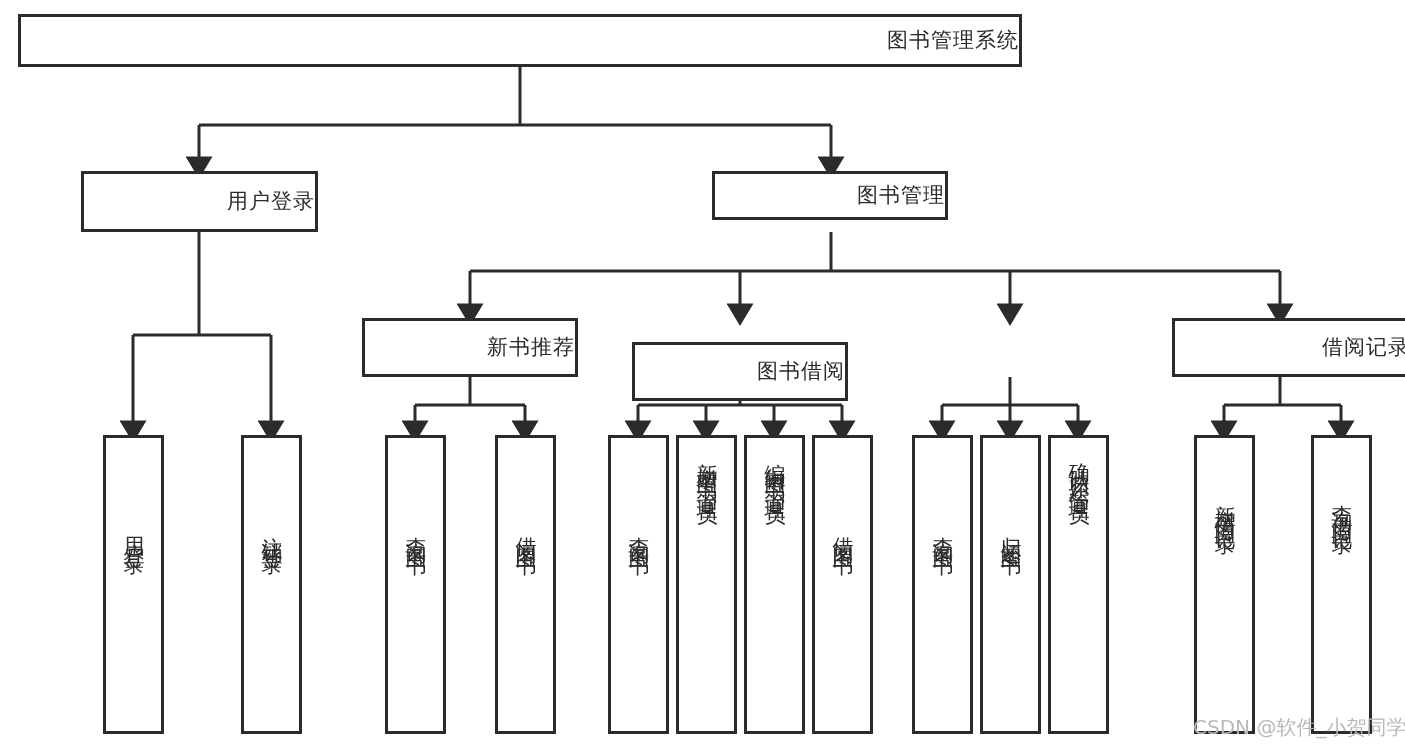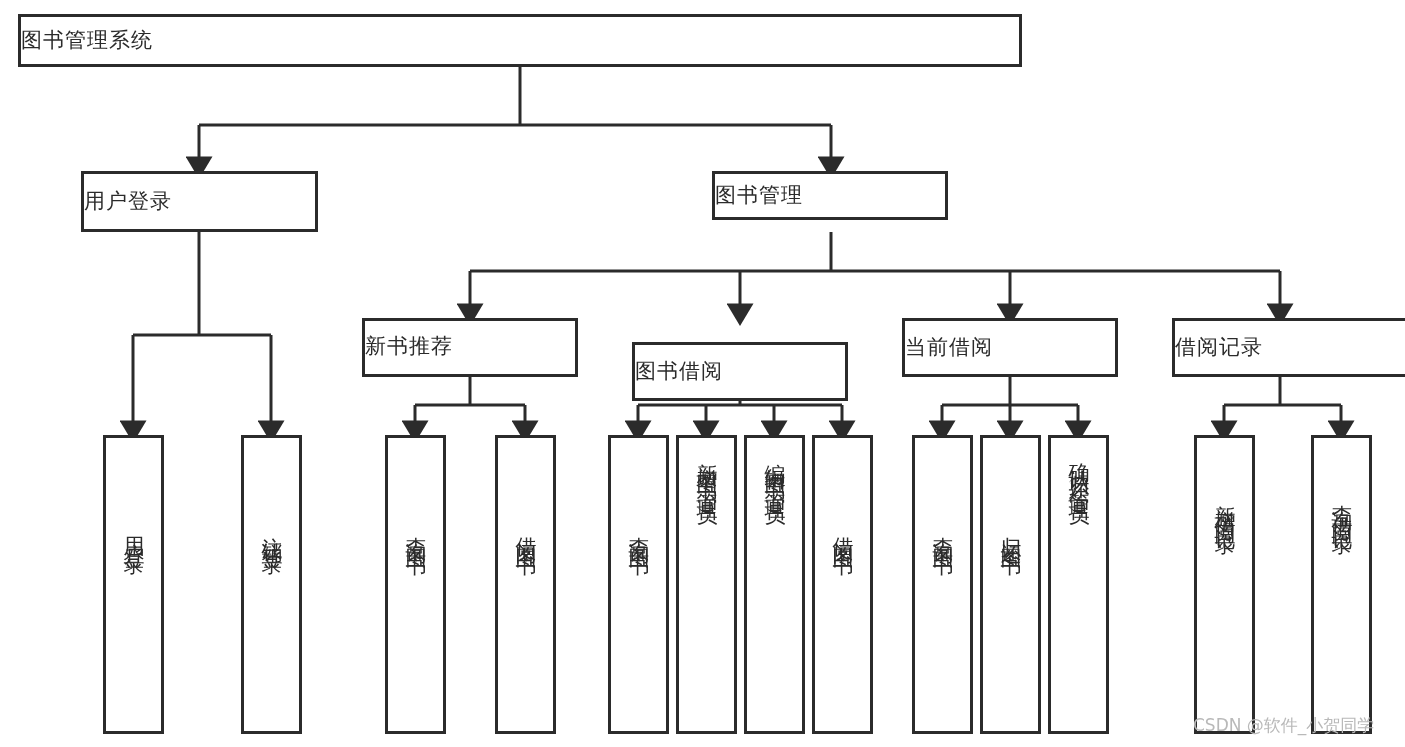--- a/index.html
+++ b/index.html
@@ -16,21 +16,21 @@
     overflow:hidden;
   }
   
   .node{
     position:absolute;
     box-sizing:border-box;
     background:#ffffff;
     border:3px solid #2b2b2b;
     display:flex;
     align-items:center;
-    justify-content:flex-start;
+    justify-content:flex-end;
     color:#2b2b2b;
     letter-spacing:1px;
   }
   .node.h{
     font-size:21px;
     line-height:1.2;
   }
   .node.root{ font-size:21px; }
   
   .node.v{
@@ -57,21 +57,21 @@
     left:0; top:0;
     width:1405px;
     height:747px;
     pointer-events:none;
   }
   
   #watermark{
     position:absolute;
     left:1193px;
     top:714px;
-    font-size:17px;
+    font-size:20px;
     color:#b9b9b9;
     white-space:nowrap;
     letter-spacing:0px;
   }
 </style>
 </head>
 <body>
 
 <div id="canvas">
 
@@ -130,31 +130,28 @@
   </div>
 
   <div class="node h" style="left:81px;top:171px;width:237px;height:61px;">
     <span>用户登录</span>
   </div>
 
   <div class="node h" style="left:712px;top:171px;width:236px;height:49px;">
     <span>图书管理</span>
   </div>
 
-  <div class="node h" style="left:362px;top:318px;width:216px;height:59px;font-family:Liberation Mono, monospace;">
+  <div class="node h" style="left:362px;top:318px;width:216px;height:59px;">
     <span>新书推荐</span>
   </div>
 
   <div class="node h" style="left:632px;top:318px;width:216px;height:59px;margin-top:24px;">
     <span>图书借阅</span>
   </div>
 
-  <div class="node h" style="left:902px;top:318px;width:216px;height:59px;">
-    <span>当前借阅</span>
-  </div>
 
   <div class="node h" style="left:1172px;top:318px;width:241px;height:59px;">
     <span>借阅记录</span>
   </div>
 
   <div class="node v pad-sm" style="left:103px;top:435px;width:61px;height:299px;">
     <span class="vtext">用户登录</span>
   </div>
 
   <div class="node v pad-sm" style="left:241px;top:435px;width:61px;height:299px;">

